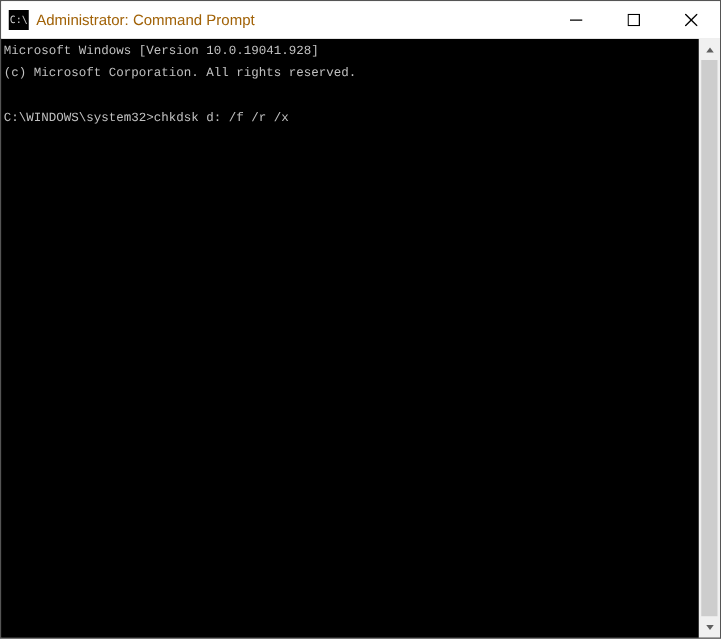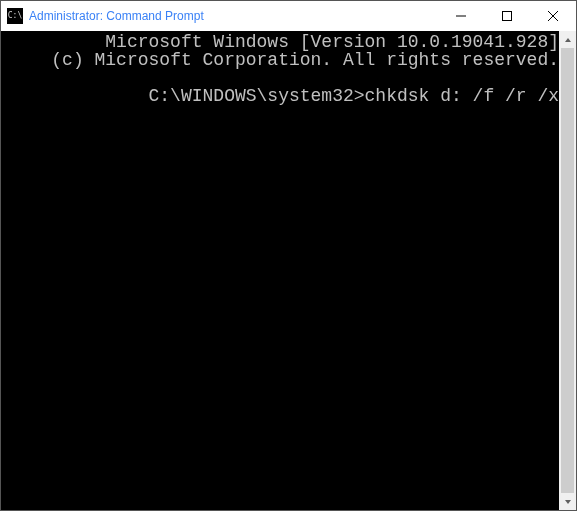--- a/index.html
+++ b/index.html
@@ -34,21 +34,21 @@
     align-items: center;
     justify-content: center;
     margin-right: 6px;
     font-size: 8px;
     color: #ccc;
     font-family: Consolas, monospace;
     line-height: 1;
   }
   .titlebar .title {
     font-size: 12px;
-    color: #3b82f6;
+    color: #a16207;
   }
   .win-controls {
     position: absolute;
     right: 0;
     top: 0;
     height: 30px;
     display: flex;
   }
   .win-btn {
     width: 46px;
@@ -64,26 +64,25 @@
   .client {
     flex: 1;
     display: flex;
     background: #000;
   }
   .terminal {
     flex: 1;
     background: #000;
     color: #c0c0c0;
     font-family: Consolas, "Courier New", monospace;
-    font-size: 18px;
+    font-size: 10px;
     line-height: 18px;
     padding: 2px 0 4px 2px;
     white-space: pre;
     overflow: hidden;
-    text-align: right;
   }
   .scrollbar {
     width: 17px;
     background: #f0f0f0;
     position: relative;
   }
   .scrollbar .arrow {
     width: 17px;
     height: 17px;
     display: flex;

